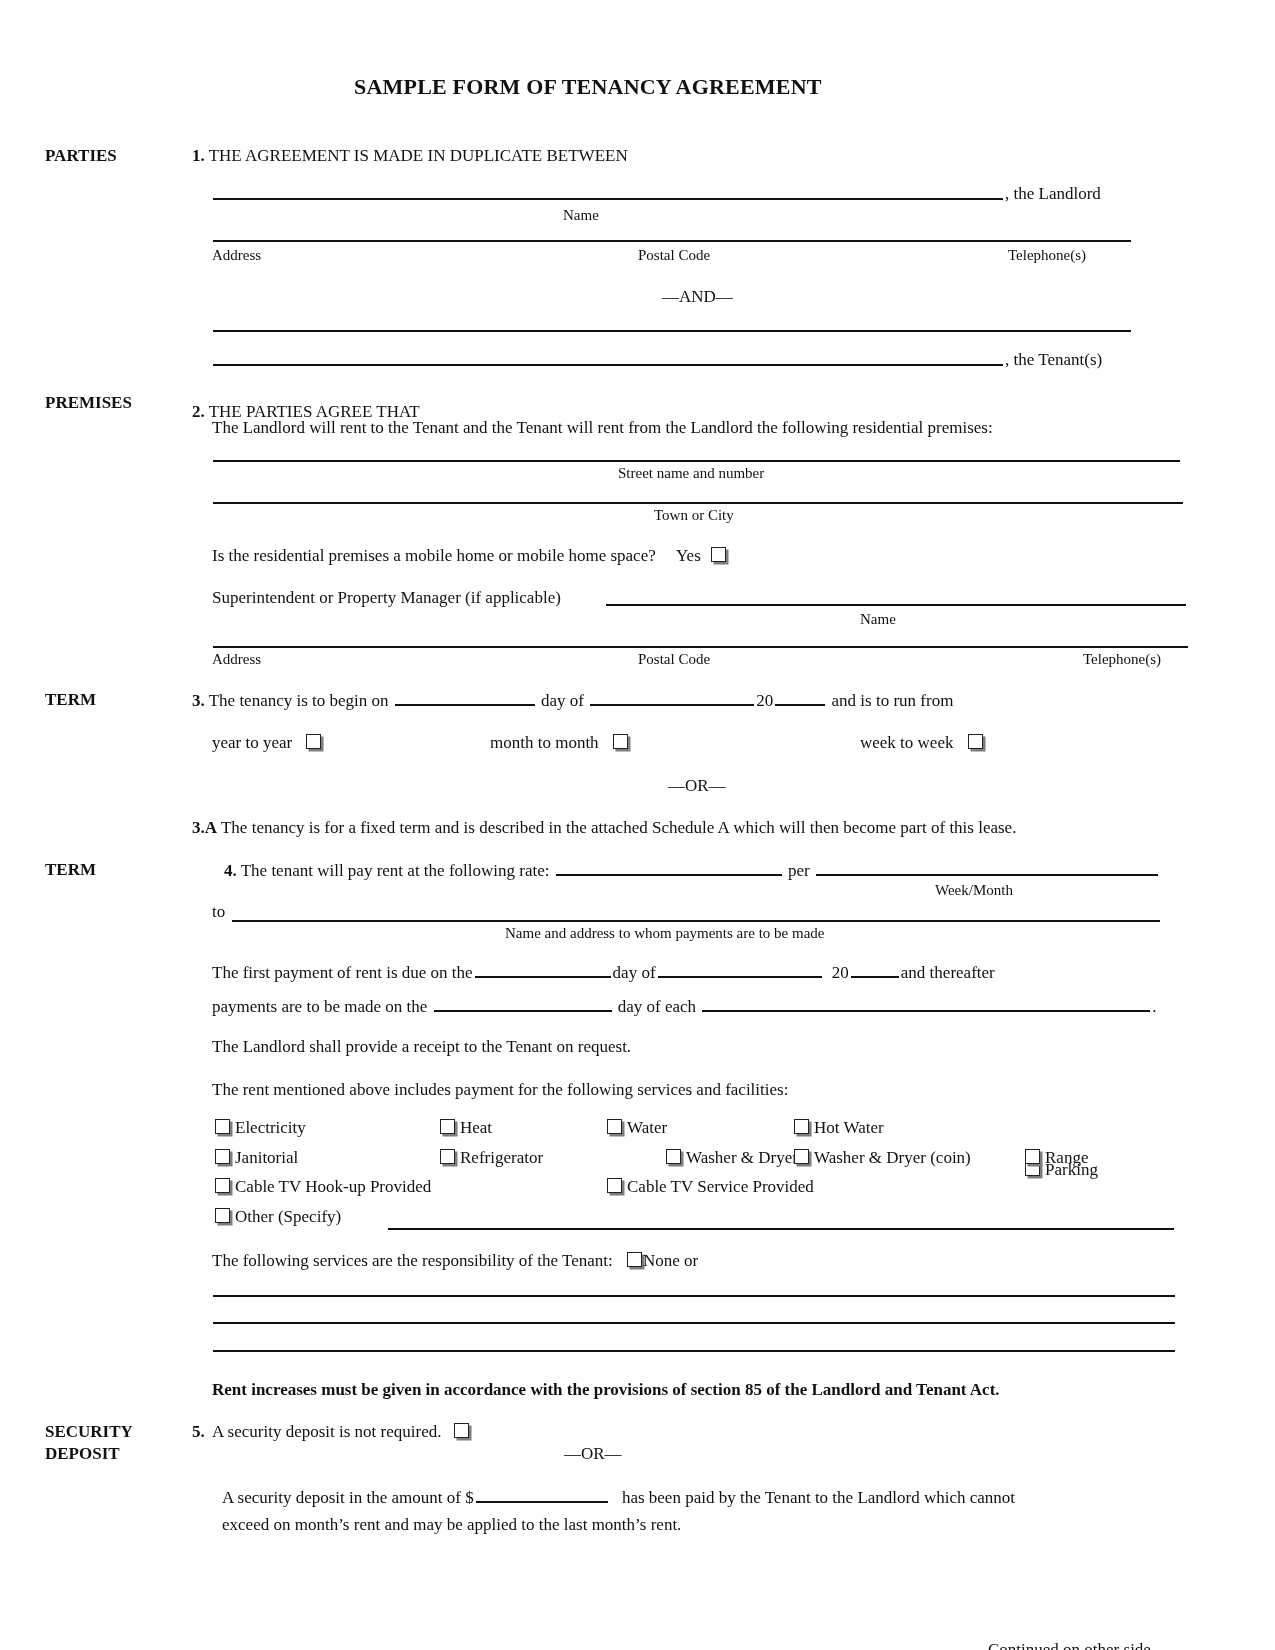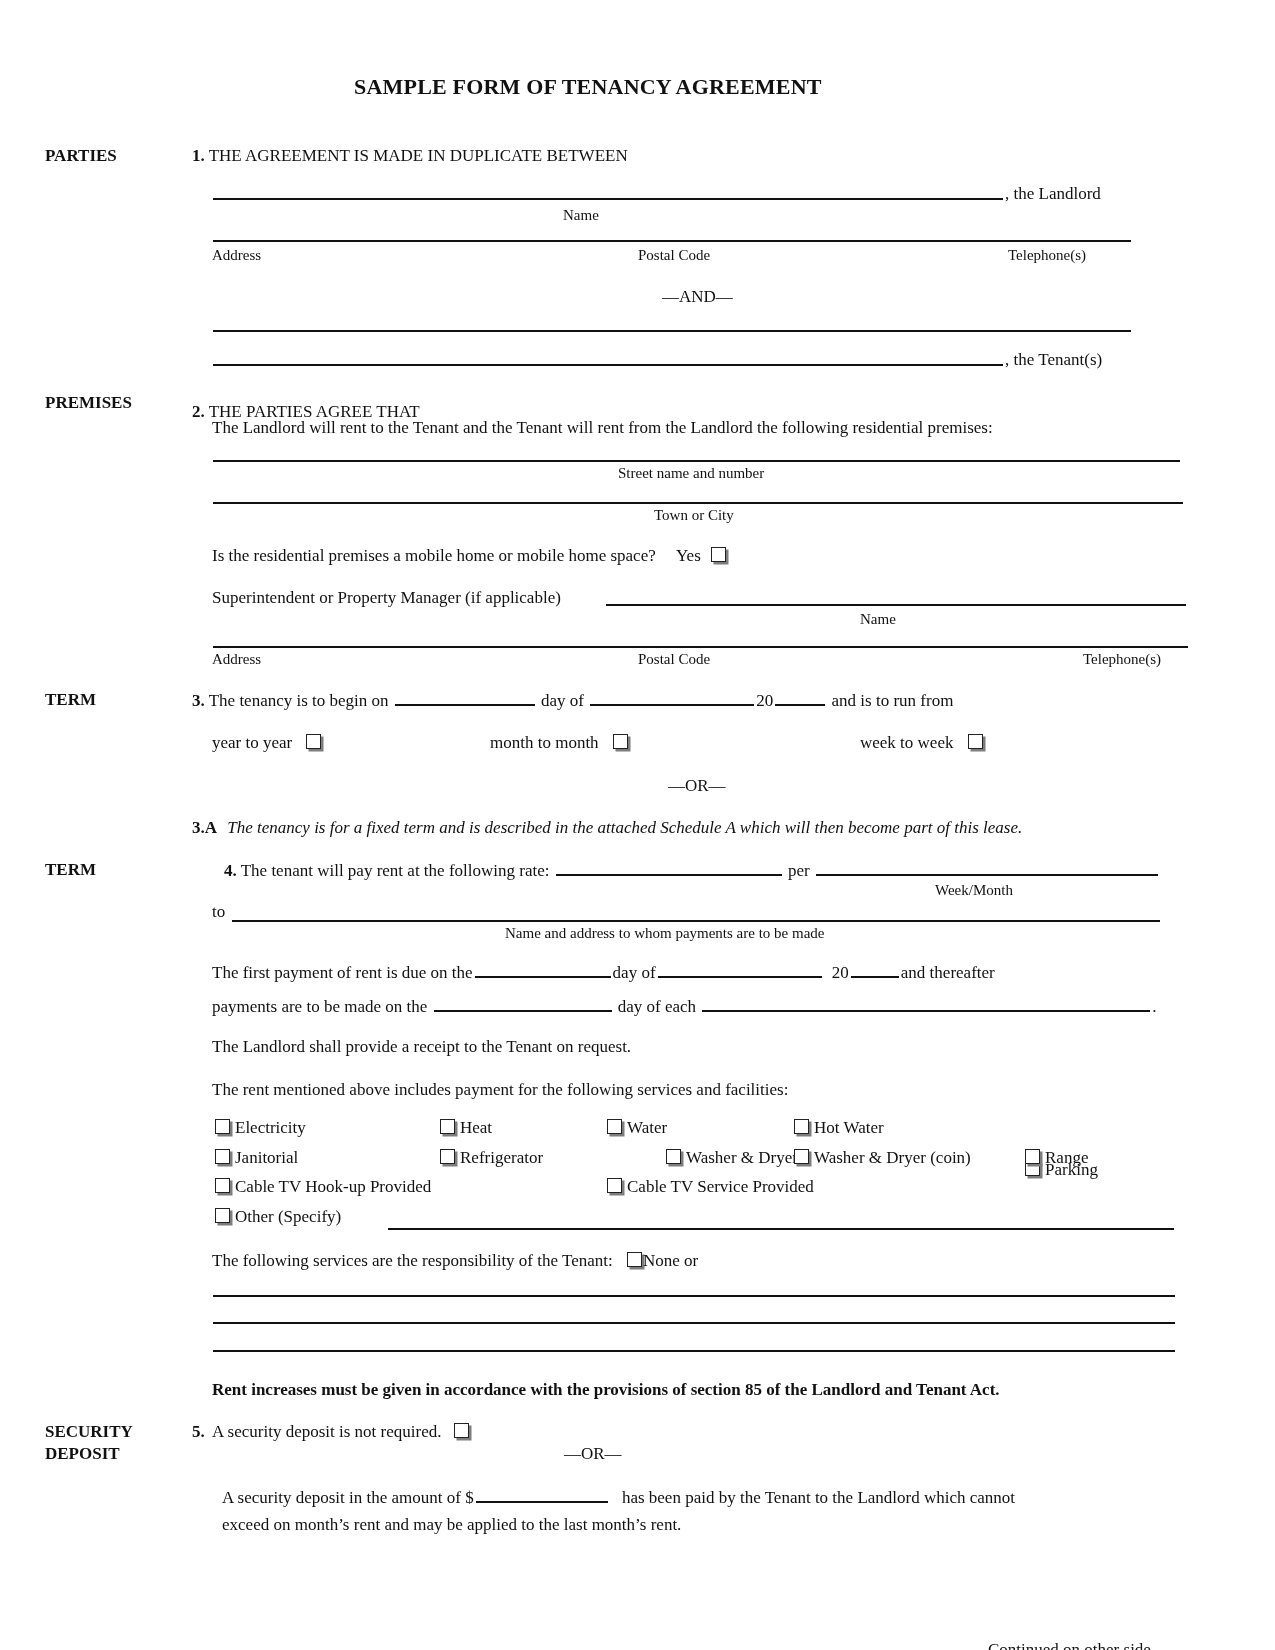--- a/index.html
+++ b/index.html
@@ -89,21 +89,21 @@
 </div>
 <div class="abs" style="left:860px; top:733px;">
   <span>week to week</span>
   <span class="cb" style="margin-left:10px;"></span>
 </div>
 
 <div class="abs" style="left:668px; top:776px;">—OR—</div>
 
 <div class="abs" style="left:192px; top:818px;">
   <b>3.A</b>
-  <span style="margin-left:6px;font-style:italic;">The tenancy is for a fixed term and is described in the attached Schedule A which will then become part of this lease.</span>
+  <span style="">The tenancy is for a fixed term and is described in the attached Schedule A which will then become part of this lease.</span>
 </div>
 
 <div class="abs section" style="left:45px; top:860px;">TERM</div>
 <div class="abs" style="left:192px; top:860px;margin-left:32px;">
   <b>4.</b>
   <span>The tenant will pay rent at the following rate:</span>
   <span class="uline" style="width:226px;"></span>
   <span>per</span>
   <span class="uline" style="width:342px;"></span>
 </div>

